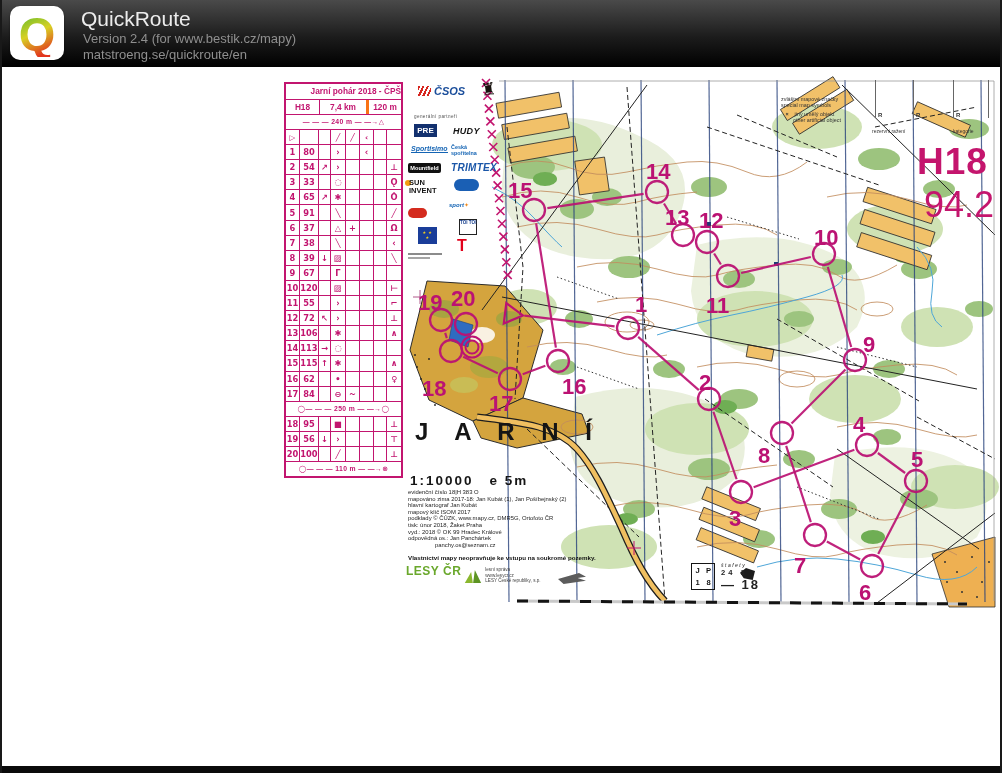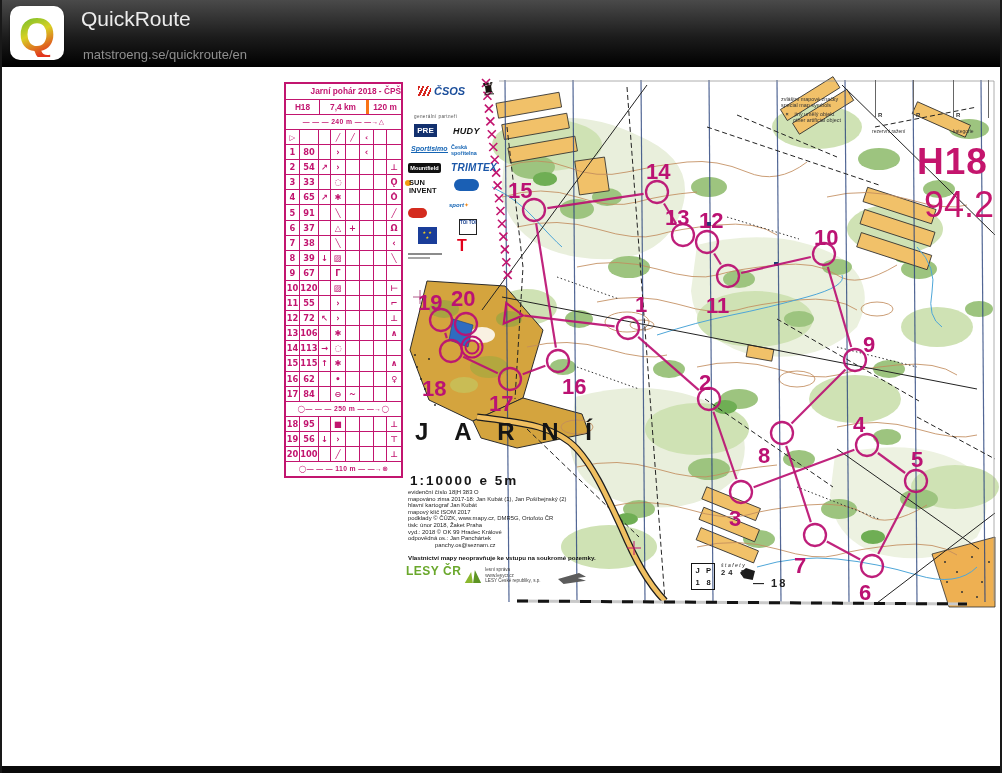--- a/index.html
+++ b/index.html
@@ -69,42 +69,42 @@
     line-height:4.5px;letter-spacing:.5px;text-align:center;}
   .toitoi{left:182px;top:152px;width:16px;height:14px;border:1px solid #222;color:#143c8c;
     font-size:4.6px;line-height:6px;text-align:center;background:#fff;}
   .redT{left:180px;top:170px;font-size:16px;color:#e2001a;font-weight:bold;}
   .graysquiggle{left:131px;top:186px;width:34px;height:2px;background:#8b8b8b;}
   .graysquiggle::after{content:"";position:absolute;left:0;top:4px;width:22px;height:2px;background:#a5a5a5;}
   
   .mt1{left:138px;top:351px;font-size:24px;font-weight:bold;color:#151515;letter-spacing:10px;}
   .mt2{left:132px;top:379px;font-size:23px;font-weight:bold;color:#151515;letter-spacing:10px;}
   .mscale{left:133px;top:406px;font-size:13.5px;font-weight:bold;color:#151515;letter-spacing:2px;}
-  .mscale .eq{margin-left:6px;}
+  .mscale .eq{margin-left:16px;}
   .imprint{left:131px;top:422px;font-size:5.9px;line-height:6.6px;color:#1e1e1e;width:235px;}
   .imprint div:nth-child(9){padding-left:27px;}
   .warning{left:131px;top:487px;font-size:6.2px;font-weight:bold;color:#111;}
   
   .lesy{left:129px;top:497px;display:flex;gap:5px;align-items:flex-start;}
   .lesy-name{font-size:12px;font-weight:bold;color:#6aa82c;letter-spacing:.5px;}
   .lesy-trees{width:14px;height:14px;position:relative;margin-top:6px;}
   .lesy-trees i{position:absolute;width:0;height:0;border-left:4px solid transparent;border-right:4px solid transparent;}
   .lesy-trees i.t1{left:0;top:2px;border-bottom:11px solid #8ab72e;transform:skewX(-12deg);}
   .lesy-trees i.t2{left:6px;top:0;border-bottom:13px solid #5d9423;transform:skewX(10deg);}
   .lesy-lines{font-size:4.6px;line-height:5.6px;color:#444;margin-top:3px;}
   .grayarrow{left:281px;top:506px;width:28px;height:11px;background:#5c5c5c;
     clip-path:polygon(0 55%,75% 0,100% 35%,70% 45%,100% 70%,20% 100%);}
   .darklogo{left:463px;top:501px;width:15px;height:12px;background:#1c1c1c;
     clip-path:polygon(0 40%,40% 0,100% 25%,85% 100%,25% 85%);}
   .jpbox{left:414px;top:496px;width:24px;height:27px;border:1.6px solid #141414;display:grid;
     grid-template-columns:1fr 1fr;place-items:center;font-size:7.6px;font-weight:bold;color:#141414;box-sizing:border-box;}
   .relay{left:444px;top:495px;color:#222;}
   .relay .r1{font-size:5px;font-style:italic;letter-spacing:1.5px;}
   .relay .r2{font-size:7.6px;font-weight:bold;letter-spacing:3px;}
-  .relay .r3{font-size:11px;font-weight:bold;letter-spacing:2px;margin-left:32px;}
+  .relay .r3{font-size:13px;font-weight:bold;letter-spacing:2px;}
   
   .symnote{left:504px;top:29px;font-size:5.4px;color:#333;line-height:6px;}
   .symnote .x{display:inline-block;width:12px;text-align:center;font-weight:bold;}
   .rline{position:absolute;width:1px;top:13px;height:38px;background:#666;}
   .rl1{left:598px}.rl2{left:636px}.rl3{left:676px}.rl4{left:711px}
   .rletter{position:absolute;top:45px;font-size:6px;font-weight:bold;color:#333;}
   .rlet1{left:601px}.rlet2{left:639px}.rlet3{left:679px}
   .rescap{left:595px;top:61px;font-size:5px;color:#333;}
   .katcap{left:676px;top:61px;font-size:5px;color:#333;}
   .h18{left:640px;top:74px;font-size:37px;font-weight:bold;color:#c4156d;letter-spacing:1px;}
@@ -113,20 +113,21 @@
 </head>
 <body>
 
 <div class="window">
 
   <div class="titlebar">
     <div class="qcard">
       <span class="qglyph">Q</span>
     </div>
     <div class="app-title">QuickRoute</div>
+    <div class="app-sub sub1">Version 2.4  (for www.bestik.cz/mapy)</div>
     <div class="app-sub sub2">matstroeng.se/quickroute/en</div>
   </div>
 
   <div class="scan">
 
     <svg id="terrain" width="727" height="553" viewBox="0 0 727 553">
 
       <path d="M230,60 Q300,38 360,68 Q425,95 402,150 Q378,202 300,190 Q238,180 224,128 Z" fill="#e9efdc"></path>
       <path d="M420,178 Q502,158 562,190 Q602,216 580,260 Q540,300 468,286 Q418,270 414,224 Z" fill="#ebf1de"></path>
       <path d="M298,330 Q380,308 442,340 Q482,366 460,410 Q418,452 348,436 Q296,420 293,378 Z" fill="#e9efdc"></path>

